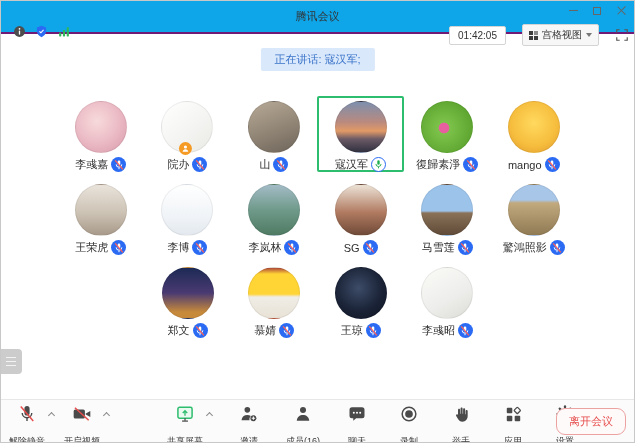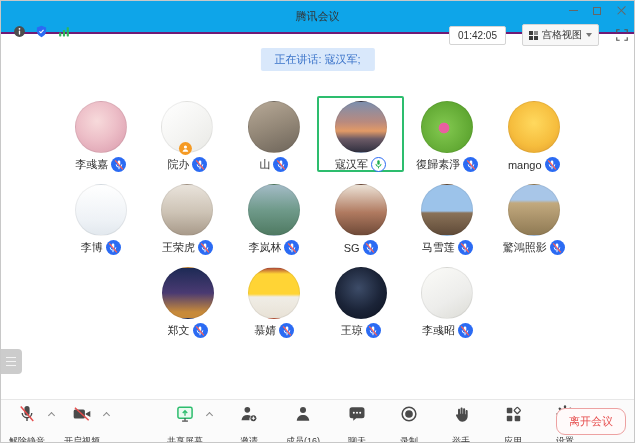--- a/index.html
+++ b/index.html
@@ -234,40 +234,40 @@
                 <line x1="2.2" y1="1.4" x2="9.8" y2="10.4" stroke="#ff5f57" stroke-width="1.3"></line>
               </svg>
             </span>
         </div>
       </div>
     </div>
 
     <div class="prow">
       <div class="tile">
         <div class="avwrap">
+            <div class="avatar" style="background:linear-gradient(180deg, #e9e3db 0%, #cdc3b5 55%, #a89a8a 100%)"></div>
+          </div>
+        <div class="nameline">
+          <span class="pname">王荣虎</span>
+          <span class="micbadge muted">
+              <svg width="12" height="12" viewBox="0 0 12 12">
+                <rect x="4.7" y="1.4" width="2.6" height="4.8" rx="1.3" fill="#fff"></rect>
+                <path d="M3.2 5.4a2.8 2.8 0 0 0 5.6 0" stroke="#fff" stroke-width="1" fill="none"></path>
+                <line x1="6" y1="8.7" x2="6" y2="10.2" stroke="#fff" stroke-width="1"></line>
+                <line x1="2.2" y1="1.4" x2="9.8" y2="10.4" stroke="#ff5f57" stroke-width="1.3"></line>
+              </svg>
+            </span>
+        </div>
+      </div>
+      <div class="tile">
+        <div class="avwrap">
             <div class="avatar" style="background:linear-gradient(180deg, #ffffff 0%, #eef2f6 70%, #e2e8ee 100%)"></div>
           </div>
         <div class="nameline">
           <span class="pname">李博</span>
-          <span class="micbadge muted">
-              <svg width="12" height="12" viewBox="0 0 12 12">
-                <rect x="4.7" y="1.4" width="2.6" height="4.8" rx="1.3" fill="#fff"></rect>
-                <path d="M3.2 5.4a2.8 2.8 0 0 0 5.6 0" stroke="#fff" stroke-width="1" fill="none"></path>
-                <line x1="6" y1="8.7" x2="6" y2="10.2" stroke="#fff" stroke-width="1"></line>
-                <line x1="2.2" y1="1.4" x2="9.8" y2="10.4" stroke="#ff5f57" stroke-width="1.3"></line>
-              </svg>
-            </span>
-        </div>
-      </div>
-      <div class="tile">
-        <div class="avwrap">
-            <div class="avatar" style="background:linear-gradient(180deg, #e9e3db 0%, #cdc3b5 55%, #a89a8a 100%)"></div>
-          </div>
-        <div class="nameline">
-          <span class="pname">王荣虎</span>
           <span class="micbadge muted">
               <svg width="12" height="12" viewBox="0 0 12 12">
                 <rect x="4.7" y="1.4" width="2.6" height="4.8" rx="1.3" fill="#fff"></rect>
                 <path d="M3.2 5.4a2.8 2.8 0 0 0 5.6 0" stroke="#fff" stroke-width="1" fill="none"></path>
                 <line x1="6" y1="8.7" x2="6" y2="10.2" stroke="#fff" stroke-width="1"></line>
                 <line x1="2.2" y1="1.4" x2="9.8" y2="10.4" stroke="#ff5f57" stroke-width="1.3"></line>
               </svg>
             </span>
         </div>
       </div>

